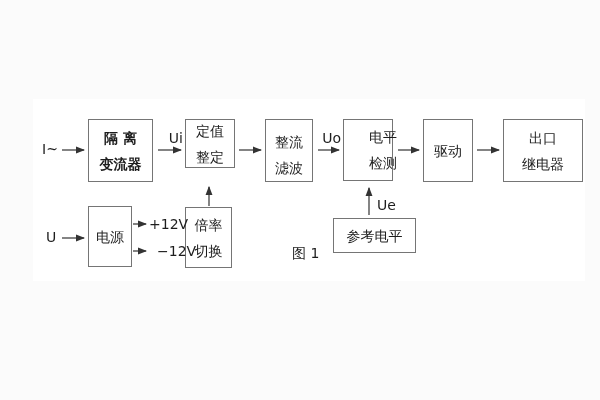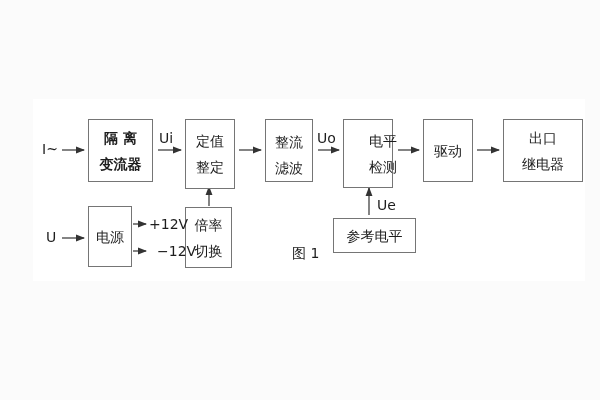--- a/index.html
+++ b/index.html
@@ -46,21 +46,21 @@
     text-align: center;
     white-space: nowrap;
   }
   .lbl {
     position: absolute;
     color: #1d1d1d;
     font-size: 14px;
     line-height: 15px;
     white-space: nowrap;
   }
-  .lbl.center { text-align: left; }
+  .lbl.center { text-align: right; }
 </style>
 </head>
 <body>
 
 <div class="page">
 
   <div class="canvas"></div>
 
   <svg class="wires" width="600" height="400" viewBox="0 0 600 400" xmlns="http://www.w3.org/2000/svg">
     <defs>
@@ -81,31 +81,31 @@
       <line x1="209" y1="206" x2="209" y2="187" marker-end="url(#ah)"></line>
       <line x1="369" y1="215" x2="369" y2="188" marker-end="url(#ah)"></line>
     </g>
   </svg>
 
   <div class="box" style="left:88px; top:119px; width:65px; height:63px;font-weight:bold;">
     <span>隔 离</span>
     <span>变流器</span>
   </div>
 
-  <div class="box" style="left:185px; top:119px; width:50px; height:70px;">
+  <div class="box" style="left:185px; top:119px; width:50px; height:49px;">
     <span>定值</span>
     <span>整定</span>
   </div>
 
   <div class="box" style="left:265px; top:119px; width:48px; height:63px;justify-content:flex-end;">
     <span>整流</span>
     <span>滤波</span>
   </div>
 
-  <div class="box" style="left:343px; top:119px; width:50px; height:69px;padding-left:30px;">
+  <div class="box" style="left:343px; top:119px; width:50px; height:62px;padding-left:30px;">
     <span>电平</span>
     <span>检测</span>
   </div>
 
   <div class="box" style="left:423px; top:119px; width:50px; height:63px;">
     <span>驱动</span>
   </div>
 
   <div class="box" style="left:503px; top:119px; width:80px; height:63px;">
     <span>出口</span>

